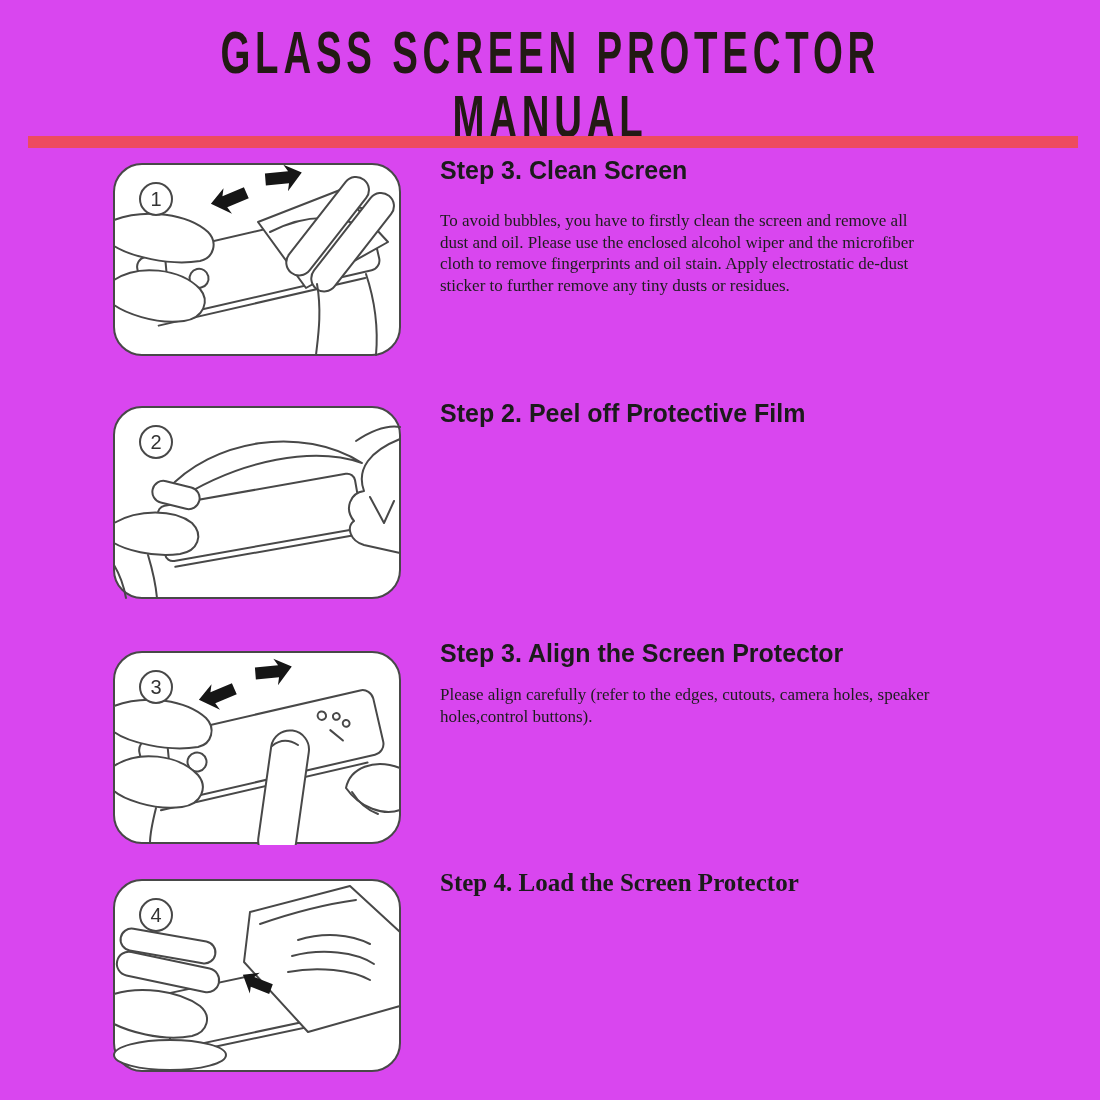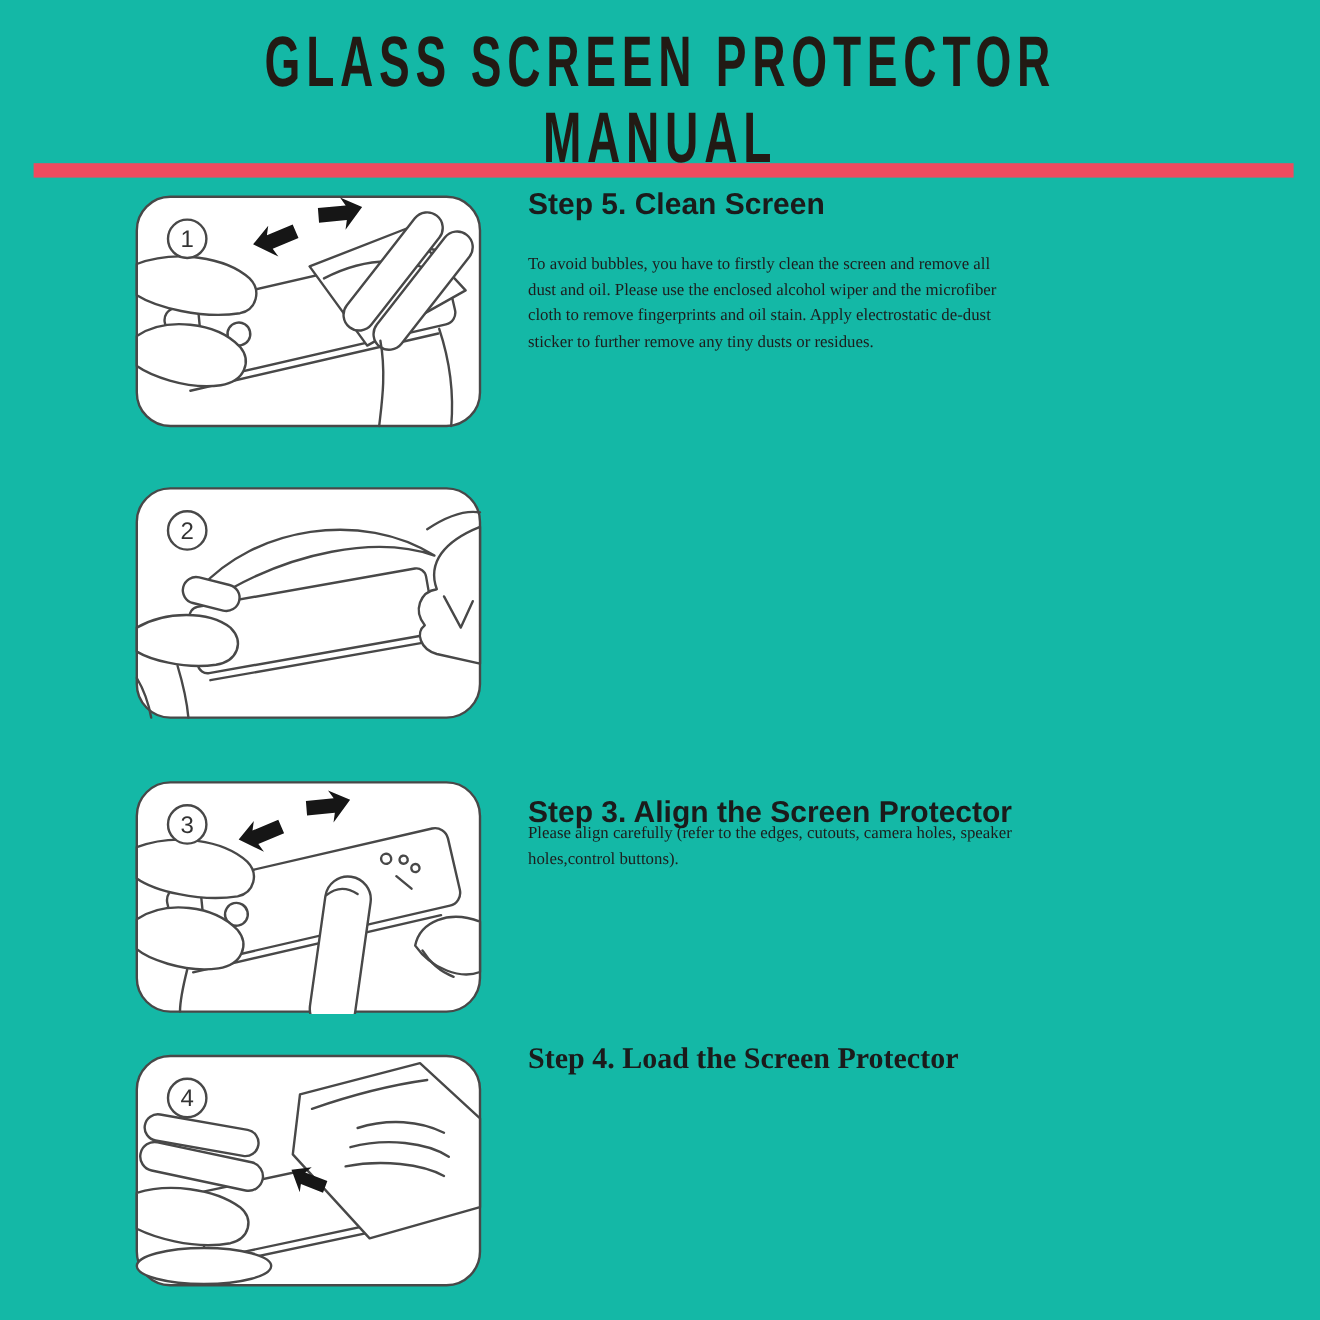--- a/index.html
+++ b/index.html
@@ -1,33 +1,33 @@
 <!DOCTYPE html>
 <html><head>
 <meta charset="utf-8">
 <style>
   html,body{margin:0;padding:0;background:#fff;}
-  .page{position:relative;width:1100px;height:1100px;background:#14b8a6;overflow:hidden;
+  .page{position:relative;width:1100px;height:1100px;background:#d946ef;overflow:hidden;
         font-family:"Liberation Sans",sans-serif;}
   .title-line{position:absolute;left:0;width:1100px;text-align:center;color:#221a14;
               font-weight:bold;white-space:nowrap;}
   .title-line .stretch{display:inline-block;font-size:48px;letter-spacing:6px;
               transform:scale(0.80,1.24);transform-origin:center top;}
   .title-1{top:18px;}
   .title-2{top:82px;text-align:center;}
   .divider{position:absolute;left:28px;top:136px;width:1050px;height:12px;background:#ee4b5f;}
   .panel{position:absolute;left:112px;width:290px;height:195px;}
   .panel svg{display:block;}
   .step-heading{position:absolute;left:440px;width:580px;font-size:25px;font-weight:bold;
                 color:#1b1b1b;font-family:"Liberation Sans",sans-serif;}
-  .step-body{position:absolute;left:440px;width:580px;font-size:14px;line-height:21.5px;
+  .step-body{position:absolute;left:440px;width:580px;font-size:17px;line-height:21.5px;
              color:#1d1d1d;font-family:"Liberation Serif",serif;white-space:pre-line;}
   .p1{top:162px;} .h1x{top:156px;} .b1{top:210px;}
   .p2{top:405px;} .h2x{top:399px;} .b2{top:452px;}
-  .p3{top:650px;} .h3x{top:639px;margin-top:24px;} .b3{top:684px;}
+  .p3{top:650px;} .h3x{top:639px;} .b3{top:684px;}
   .p4{top:878px;} .h4x{top:869px;font-family:Liberation Serif, serif;} .b4{top:920px;}
   .lineart{fill:none;stroke:#484848;stroke-width:2;stroke-linecap:round;stroke-linejoin:round;}
   .fillwhite{fill:#ffffff;}
   .solid{fill:#161616;stroke:none;}
   .badge-num{font-family:"Liberation Sans",sans-serif;font-size:20px;fill:#333;stroke:none;
              text-anchor:middle;}
 </style>
 </head>
 <body>
 
@@ -72,21 +72,21 @@
           </g>
         <g transform="translate(150,8) rotate(-14)">
             <path class="solid" d="M38,12 L22,0 L25,7.5 L2,4 L0,16 L23,19.5 L20,27 Z"></path>
           </g>
       </g>
 
       <circle class="lineart fillwhite" cx="44" cy="37" r="16"></circle>
       <text class="badge-num" x="44" y="44">1</text>
     </svg>
   </div>
-  <div class="step-heading h1x">Step 5. Clean Screen</div>
+  <div class="step-heading h1x">Step 3. Clean Screen</div>
   <div class="step-body b1">To avoid bubbles, you have to firstly clean the screen and remove all
 dust and oil. Please use the enclosed alcohol wiper and the microfiber
 cloth to remove fingerprints and oil stain. Apply electrostatic de-dust
 sticker to further remove any tiny dusts or residues.</div>
 
   <div class="panel p2">
     <svg width="290" height="195" viewBox="0 0 290 195">
       <rect class="lineart fillwhite" x="2" y="2" width="286" height="191" rx="28" stroke-width="2.5"></rect>
 
       <g transform="rotate(-10 150 112)">
@@ -106,20 +106,21 @@
       <g>
         <path class="lineart fillwhite" d="M288,34 C258,46 244,64 252,86 C238,88 232,104 242,116 C234,122 238,136 252,140 L288,148 Z"></path>
         <path class="lineart" d="M258,92 L272,118 L282,96"></path>
         <path class="lineart" d="M244,36 C262,24 276,20 288,22"></path>
       </g>
 
       <circle class="lineart fillwhite" cx="44" cy="37" r="16"></circle>
       <text class="badge-num" x="44" y="44">2</text>
     </svg>
   </div>
+  <div class="step-heading h2x">Step 2. Peel off Protective Film</div>
 
   <div class="panel p3">
     <svg width="290" height="195" viewBox="0 0 290 195">
       <rect class="lineart fillwhite" x="2" y="2" width="286" height="191" rx="28" stroke-width="2.5"></rect>
 
       <g transform="rotate(-13 150 100)">
         <rect class="lineart fillwhite" x="30" y="64" width="240" height="66" rx="11"></rect>
         <line class="lineart" x1="60" y1="66" x2="52" y2="128"></line>
         <circle class="lineart fillwhite" cx="84" cy="97" r="9.5"></circle>
         <g>

